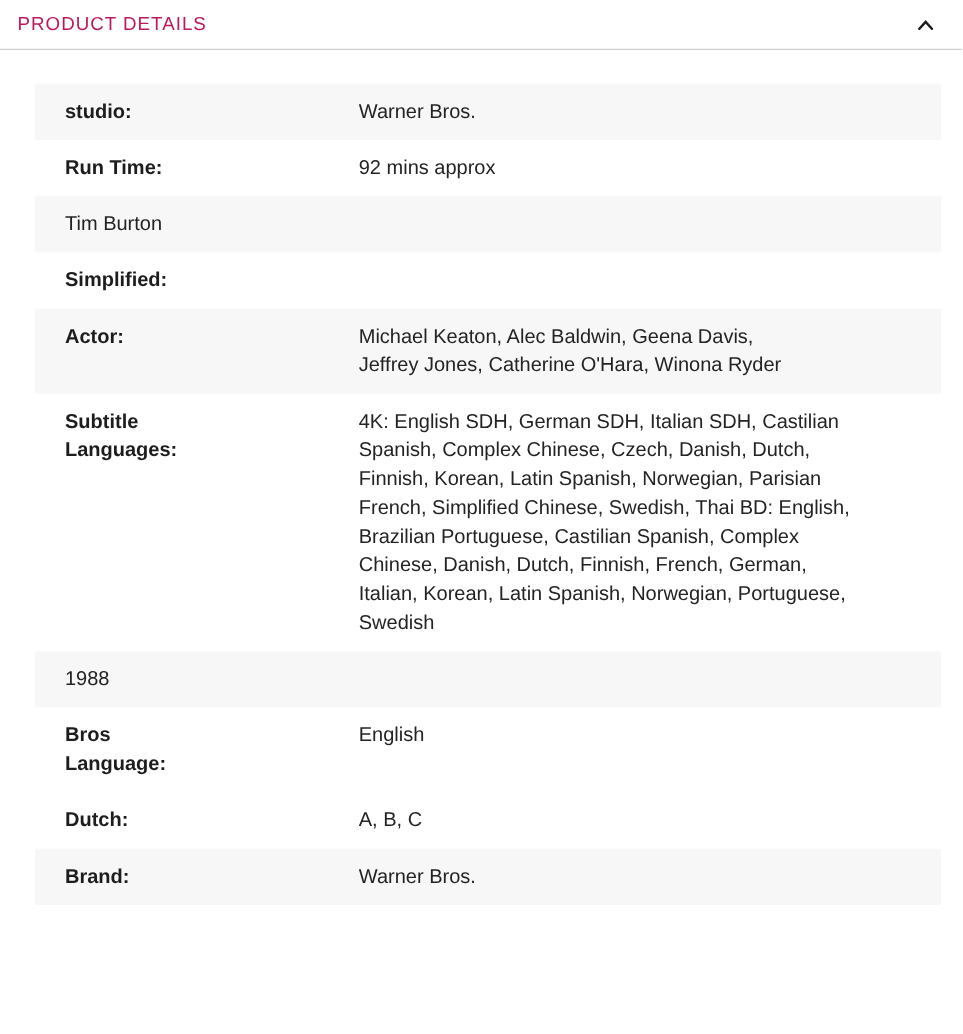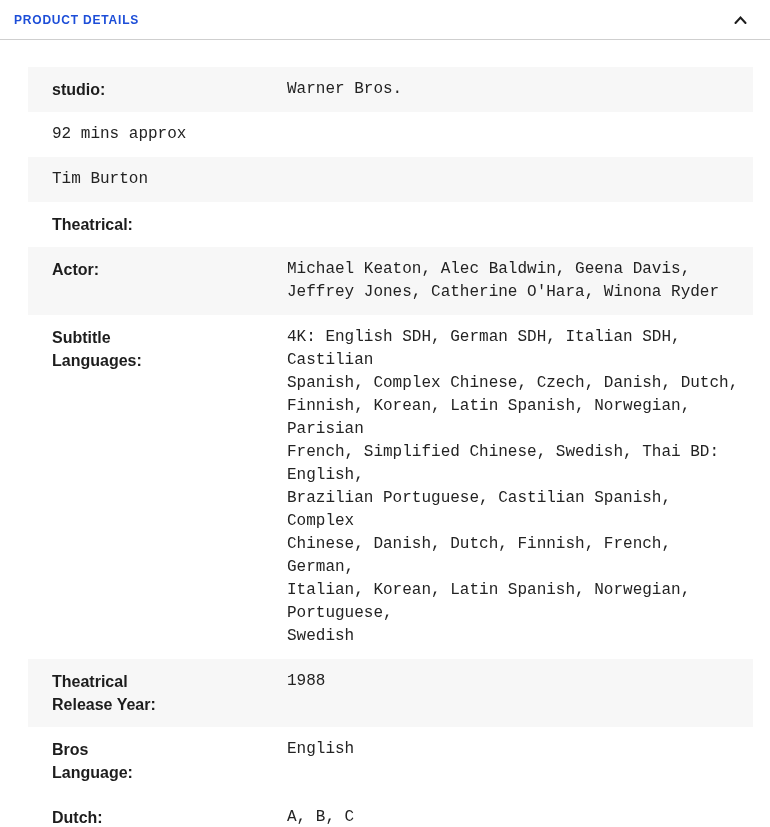--- a/index.html
+++ b/index.html
@@ -21,24 +21,24 @@
     box-sizing: border-box;
     display: flex;
     align-items: center;
     justify-content: space-between;
     padding: 0 22px 0 14px;
     border-bottom: 1px solid #cfcfcf;
     cursor: pointer;
   }
   .panel-title {
     margin: 0;
-    font-size: 12px;
-    font-weight: bold;
+    font-size: 15px;
+    font-weight: normal;
     letter-spacing: 0.8px;
-    color: #1d4ed8;
+    color: #be185d;
   }
   .chevron {
     display: inline-flex;
     align-items: center;
     justify-content: center;
     width: 16px;
     height: 16px;
   }
   .rows {
     margin: 27px 17px 0 28px; 
@@ -61,21 +61,20 @@
     color: #1d1d1d;
   }
   .cell-label span {
     display: block;
     max-width: 118px; 
   }
   .cell-value {
     flex: 1;
     white-space: pre-line;
     color: #232323;
-    font-family: Liberation Mono, monospace;
   }
 </style>
 </head>
 <body>
 
 <div class="page">
 
   <div class="panel-header">
     <h2 class="panel-title">PRODUCT DETAILS</h2>
     <span class="chevron">
@@ -88,30 +87,33 @@
   <div class="rows">
 
     <div class="row alt">
       <div class="cell-label">
           <span>studio:</span>
         </div>
       <div class="cell-value">Warner Bros.</div>
     </div>
 
     <div class="row">
+      <div class="cell-label">
+          <span>Run Time:</span>
+        </div>
       <div class="cell-value">92 mins approx</div>
     </div>
 
     <div class="row alt">
       <div class="cell-value">Tim Burton</div>
     </div>
 
     <div class="row">
       <div class="cell-label">
-          <span>Theatrical:</span>
+          <span>Simplified:</span>
         </div>
     </div>
 
     <div class="row alt">
       <div class="cell-label">
           <span>Actor:</span>
         </div>
       <div class="cell-value">Michael Keaton, Alec Baldwin, Geena Davis,
 Jeffrey Jones, Catherine O'Hara, Winona Ryder</div>
     </div>
@@ -124,23 +126,20 @@
 Spanish, Complex Chinese, Czech, Danish, Dutch,
 Finnish, Korean, Latin Spanish, Norwegian, Parisian
 French, Simplified Chinese, Swedish, Thai BD: English,
 Brazilian Portuguese, Castilian Spanish, Complex
 Chinese, Danish, Dutch, Finnish, French, German,
 Italian, Korean, Latin Spanish, Norwegian, Portuguese,
 Swedish</div>
     </div>
 
     <div class="row alt">
-      <div class="cell-label">
-          <span>Theatrical Release Year:</span>
-        </div>
       <div class="cell-value">1988</div>
     </div>
 
     <div class="row">
       <div class="cell-label">
           <span>Bros Language:</span>
         </div>
       <div class="cell-value">English</div>
     </div>
 

